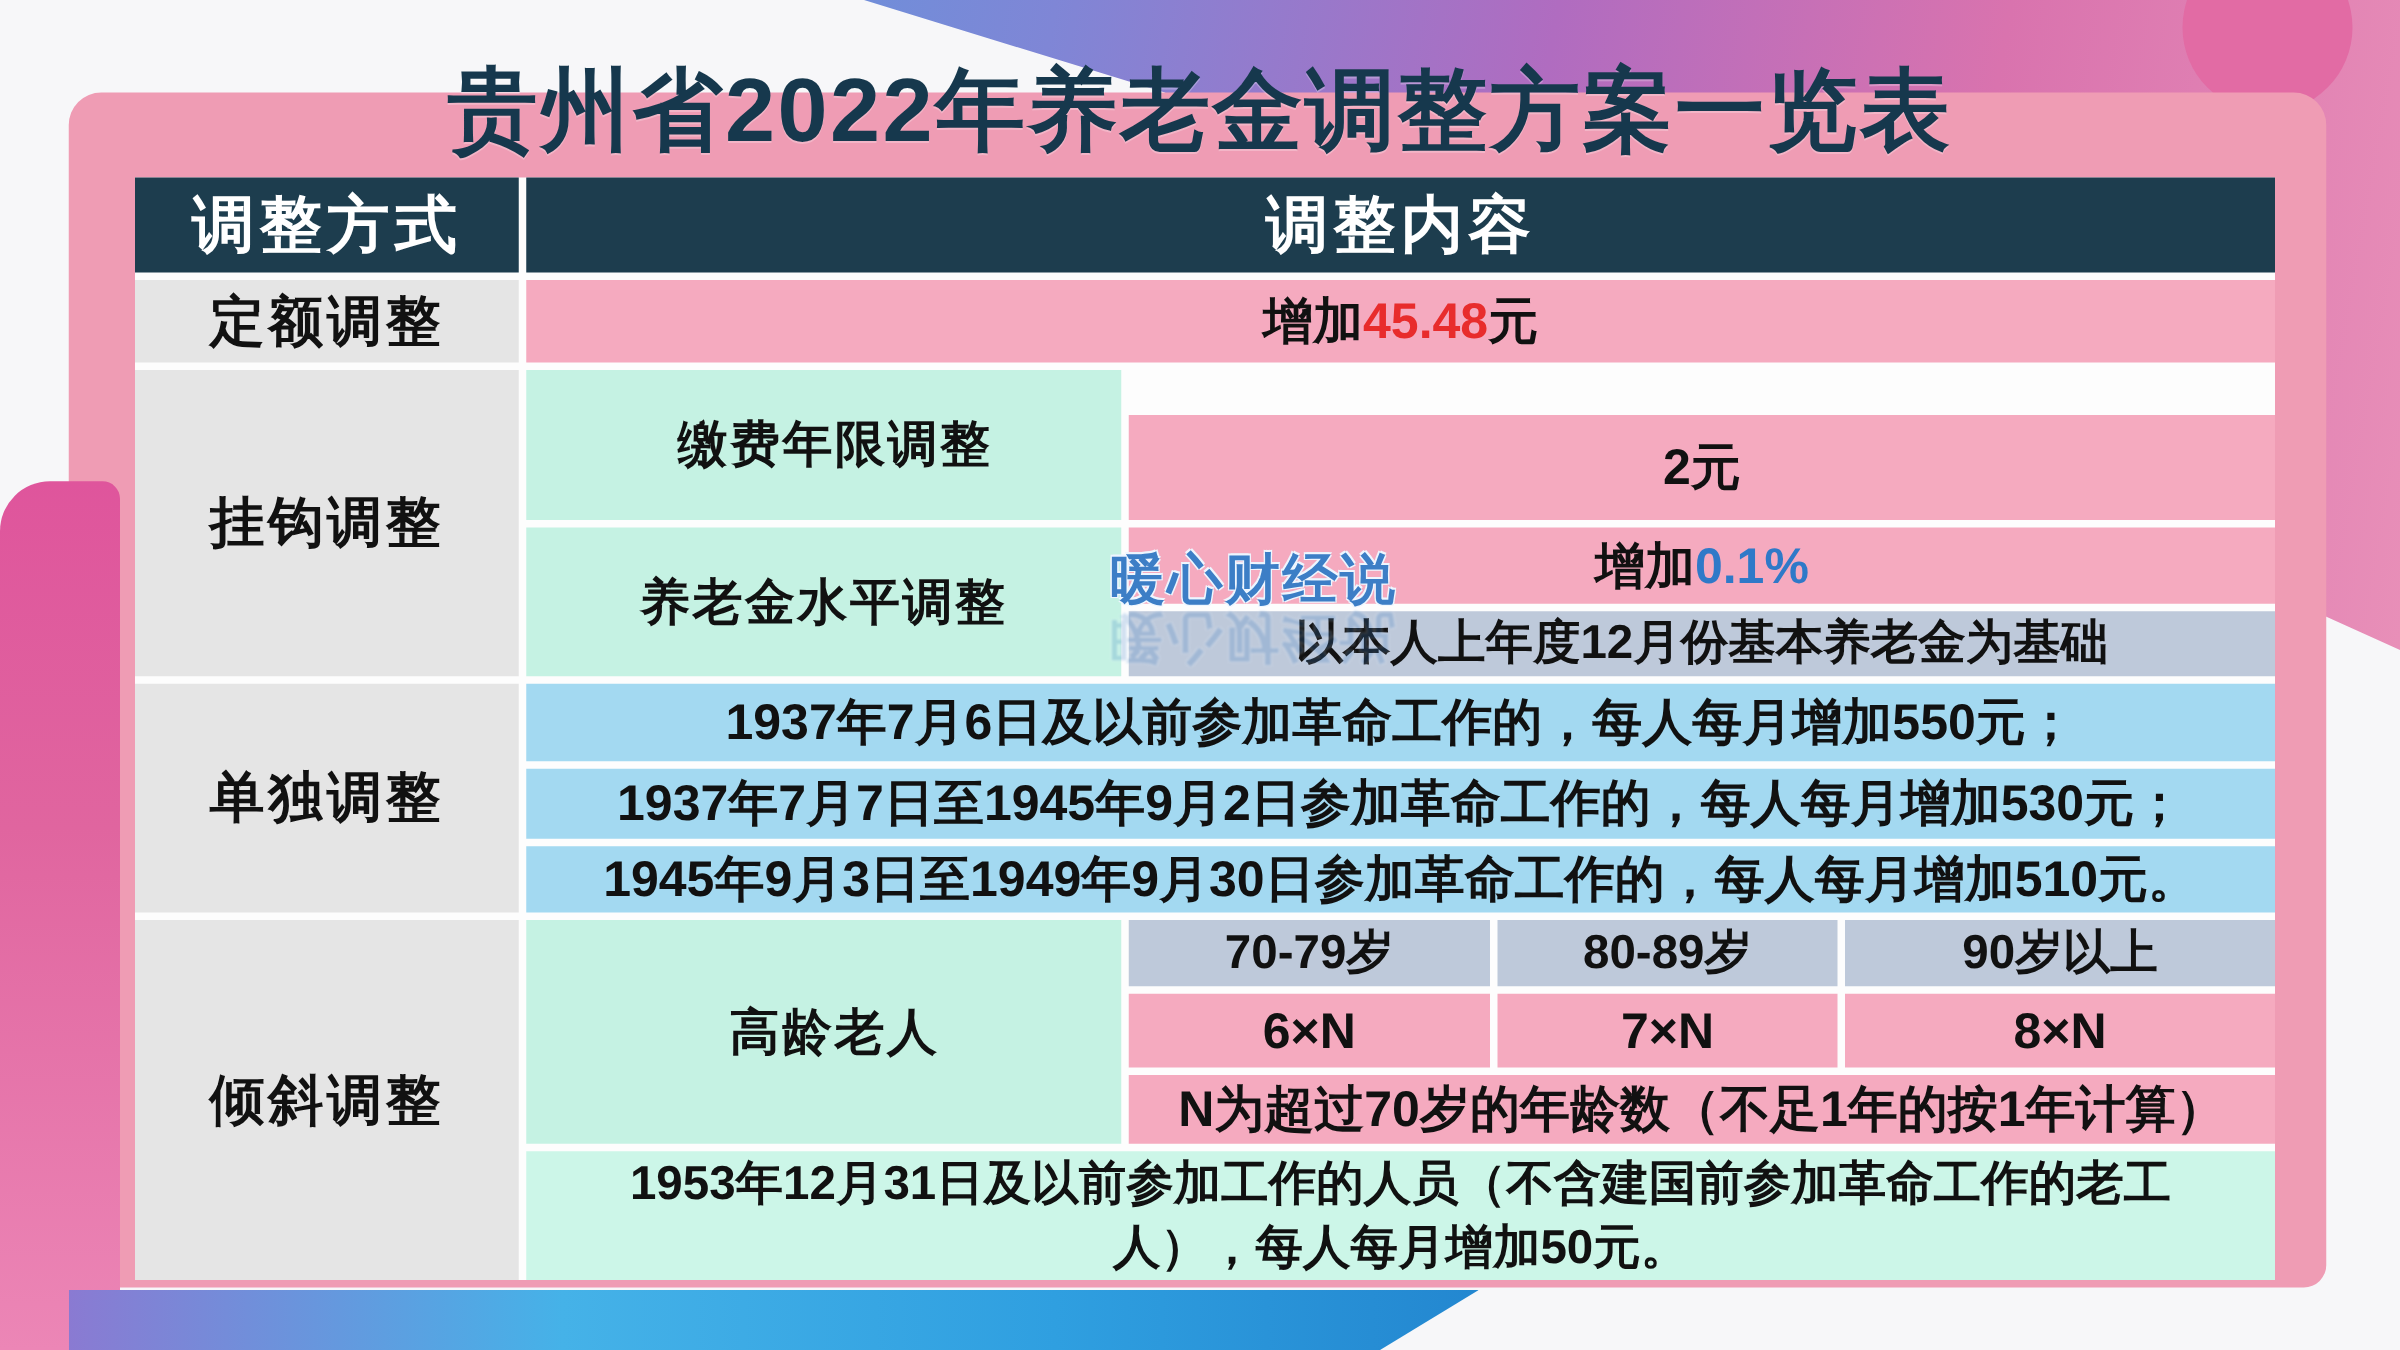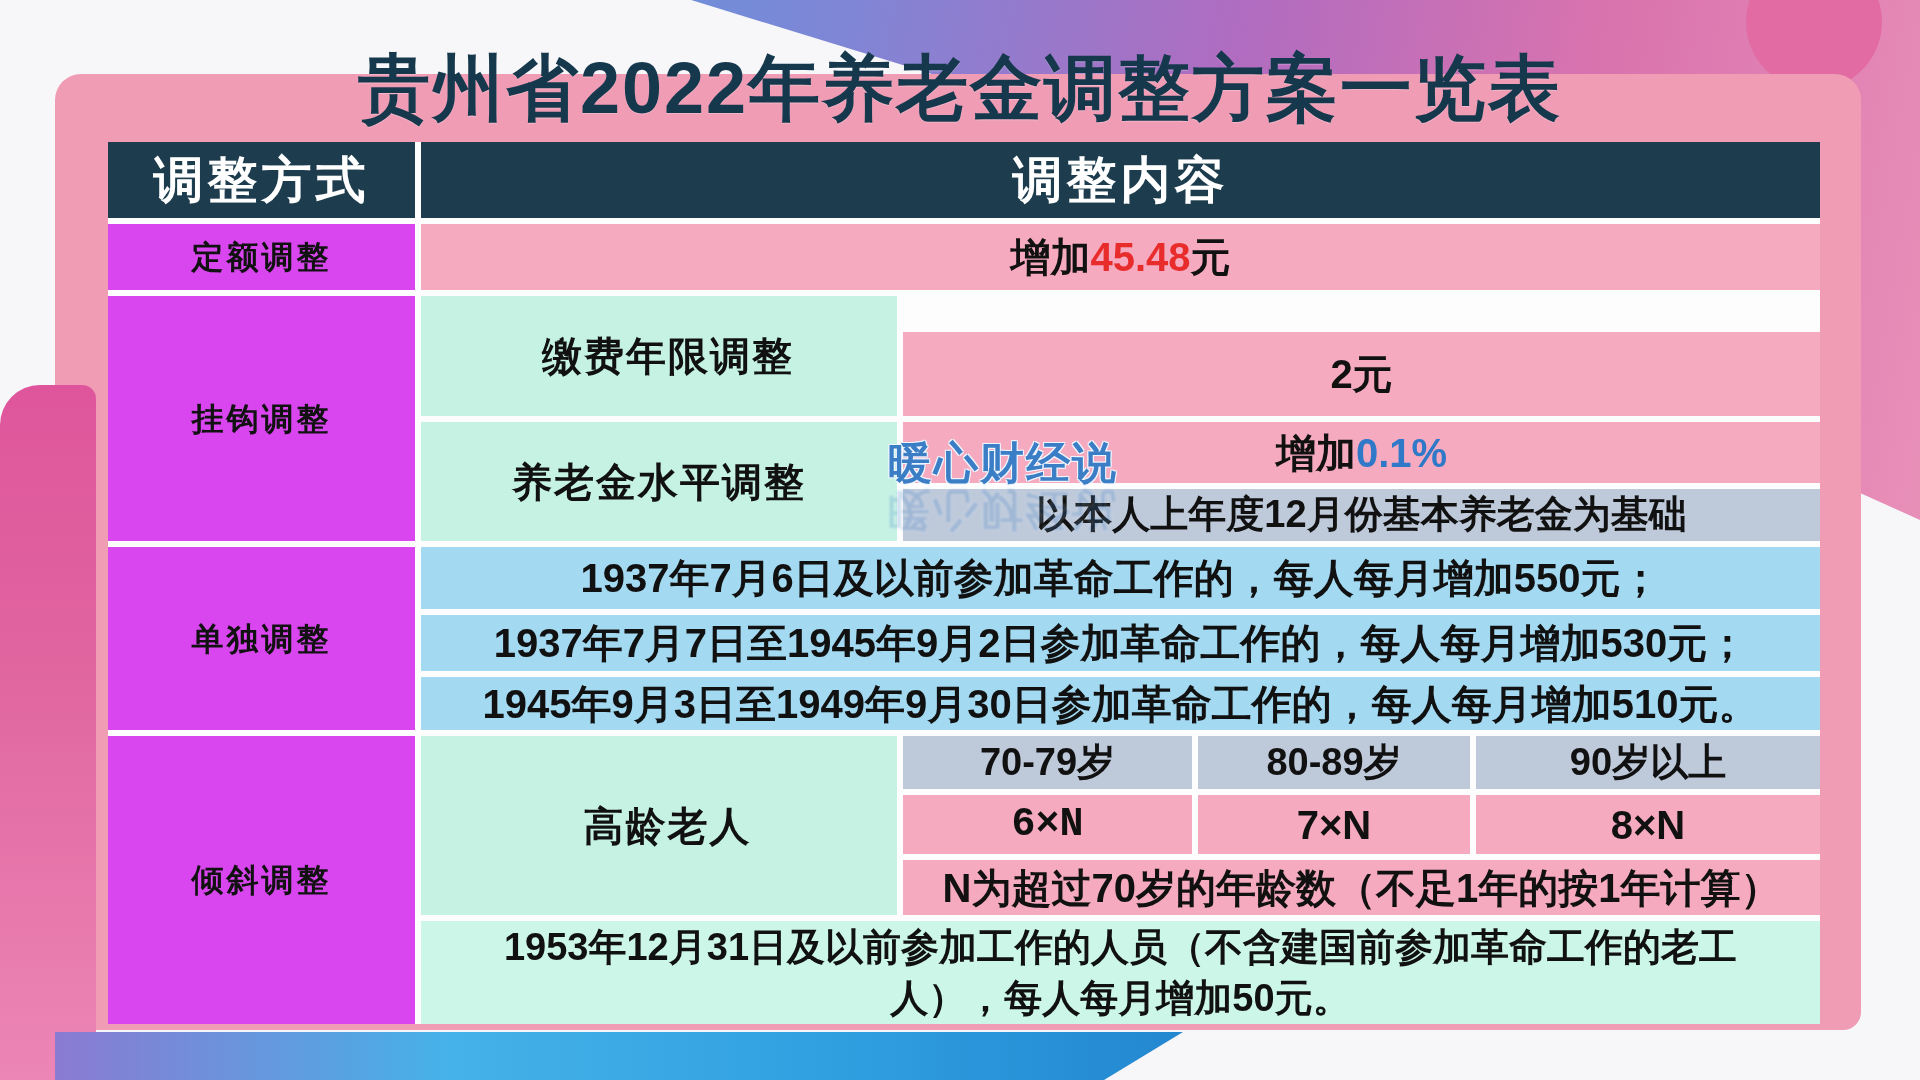--- a/index.html
+++ b/index.html
@@ -53,21 +53,21 @@
     display:grid;
     grid-template-columns:307px 476px 289px 272px 344px;
     grid-template-rows:76px 66px 120px 61px 52px 62px 56px 53px 53px 59px 55px 103px;
     gap:6px;background:#fdfdfd;
   }
   .cell{
     display:flex;align-items:center;justify-content:center;text-align:center;
     font-weight:700;line-height:1.25;
   }
   .teal {background:#1d3d4e;color:#ffffff;font-size:50px;letter-spacing:4px;}
-  .cream{background:#d946ef;font-size:32px;letter-spacing:3px;}
+  .cream{background:#e5e5e5;font-size:44px;letter-spacing:3px;}
   .pink {background:#f5aabf;font-size:40px;}
   .mint {background:#c5f2e3;font-size:40px;letter-spacing:2px;}
   .mintL{background:#ccf6e8;font-size:38px;}
   .gray {background:#bec9da;font-size:38px;}
   .blue {background:#a3d9f1;font-size:40px;}
   .red-num{color:#e82c2c;}
   .blue-num{color:#2f79c8;}
 
   .h-method {grid-area:1/1/2/2;}
   .h-content{grid-area:1/2/2/6;}
@@ -79,21 +79,21 @@
   .c-level  {grid-area:4/2/6/3;}
   .v-level  {grid-area:4/3/5/6;}
   .v-basis  {grid-area:5/3/6/6;}
   .l-sep    {grid-area:6/1/9/2;}
   .v-sep1   {grid-area:6/2/7/6;}
   .v-sep2   {grid-area:7/2/8/6;}
   .v-sep3   {grid-area:8/2/9/6;}
   .l-tilt   {grid-area:9/1/13/2;}
   .c-eld    {grid-area:9/2/12/3;padding-left:17px;}
   .a1{grid-area:9/3/10/4;} .a2{grid-area:9/4/10/5;} .a3{grid-area:9/5/10/6;}
-  .f1{grid-area:10/3/11/4;font-family:Liberation Mono, monospace;}.f2{grid-area:10/4/11/5;}.f3{grid-area:10/5/11/6;}
+  .f1{grid-area:10/3/11/4;}.f2{grid-area:10/4/11/5;}.f3{grid-area:10/5/11/6;}
   .v-note   {grid-area:11/3/12/6;}
   .v-early  {grid-area:12/2/13/6;padding:0 28px;line-height:1.32;}
 
   
   .wm{
     position:absolute;left:852px;top:434px;width:400px;
     font-size:44px;font-weight:700;color:#3c7ec6;letter-spacing:2px;white-space:nowrap;
     text-shadow:-1px -1px 0 #eef6ff,1px -1px 0 #eef6ff,-1px 1px 0 #eef6ff,1px 1px 0 #eef6ff;
     padding-left:36px;
   }

